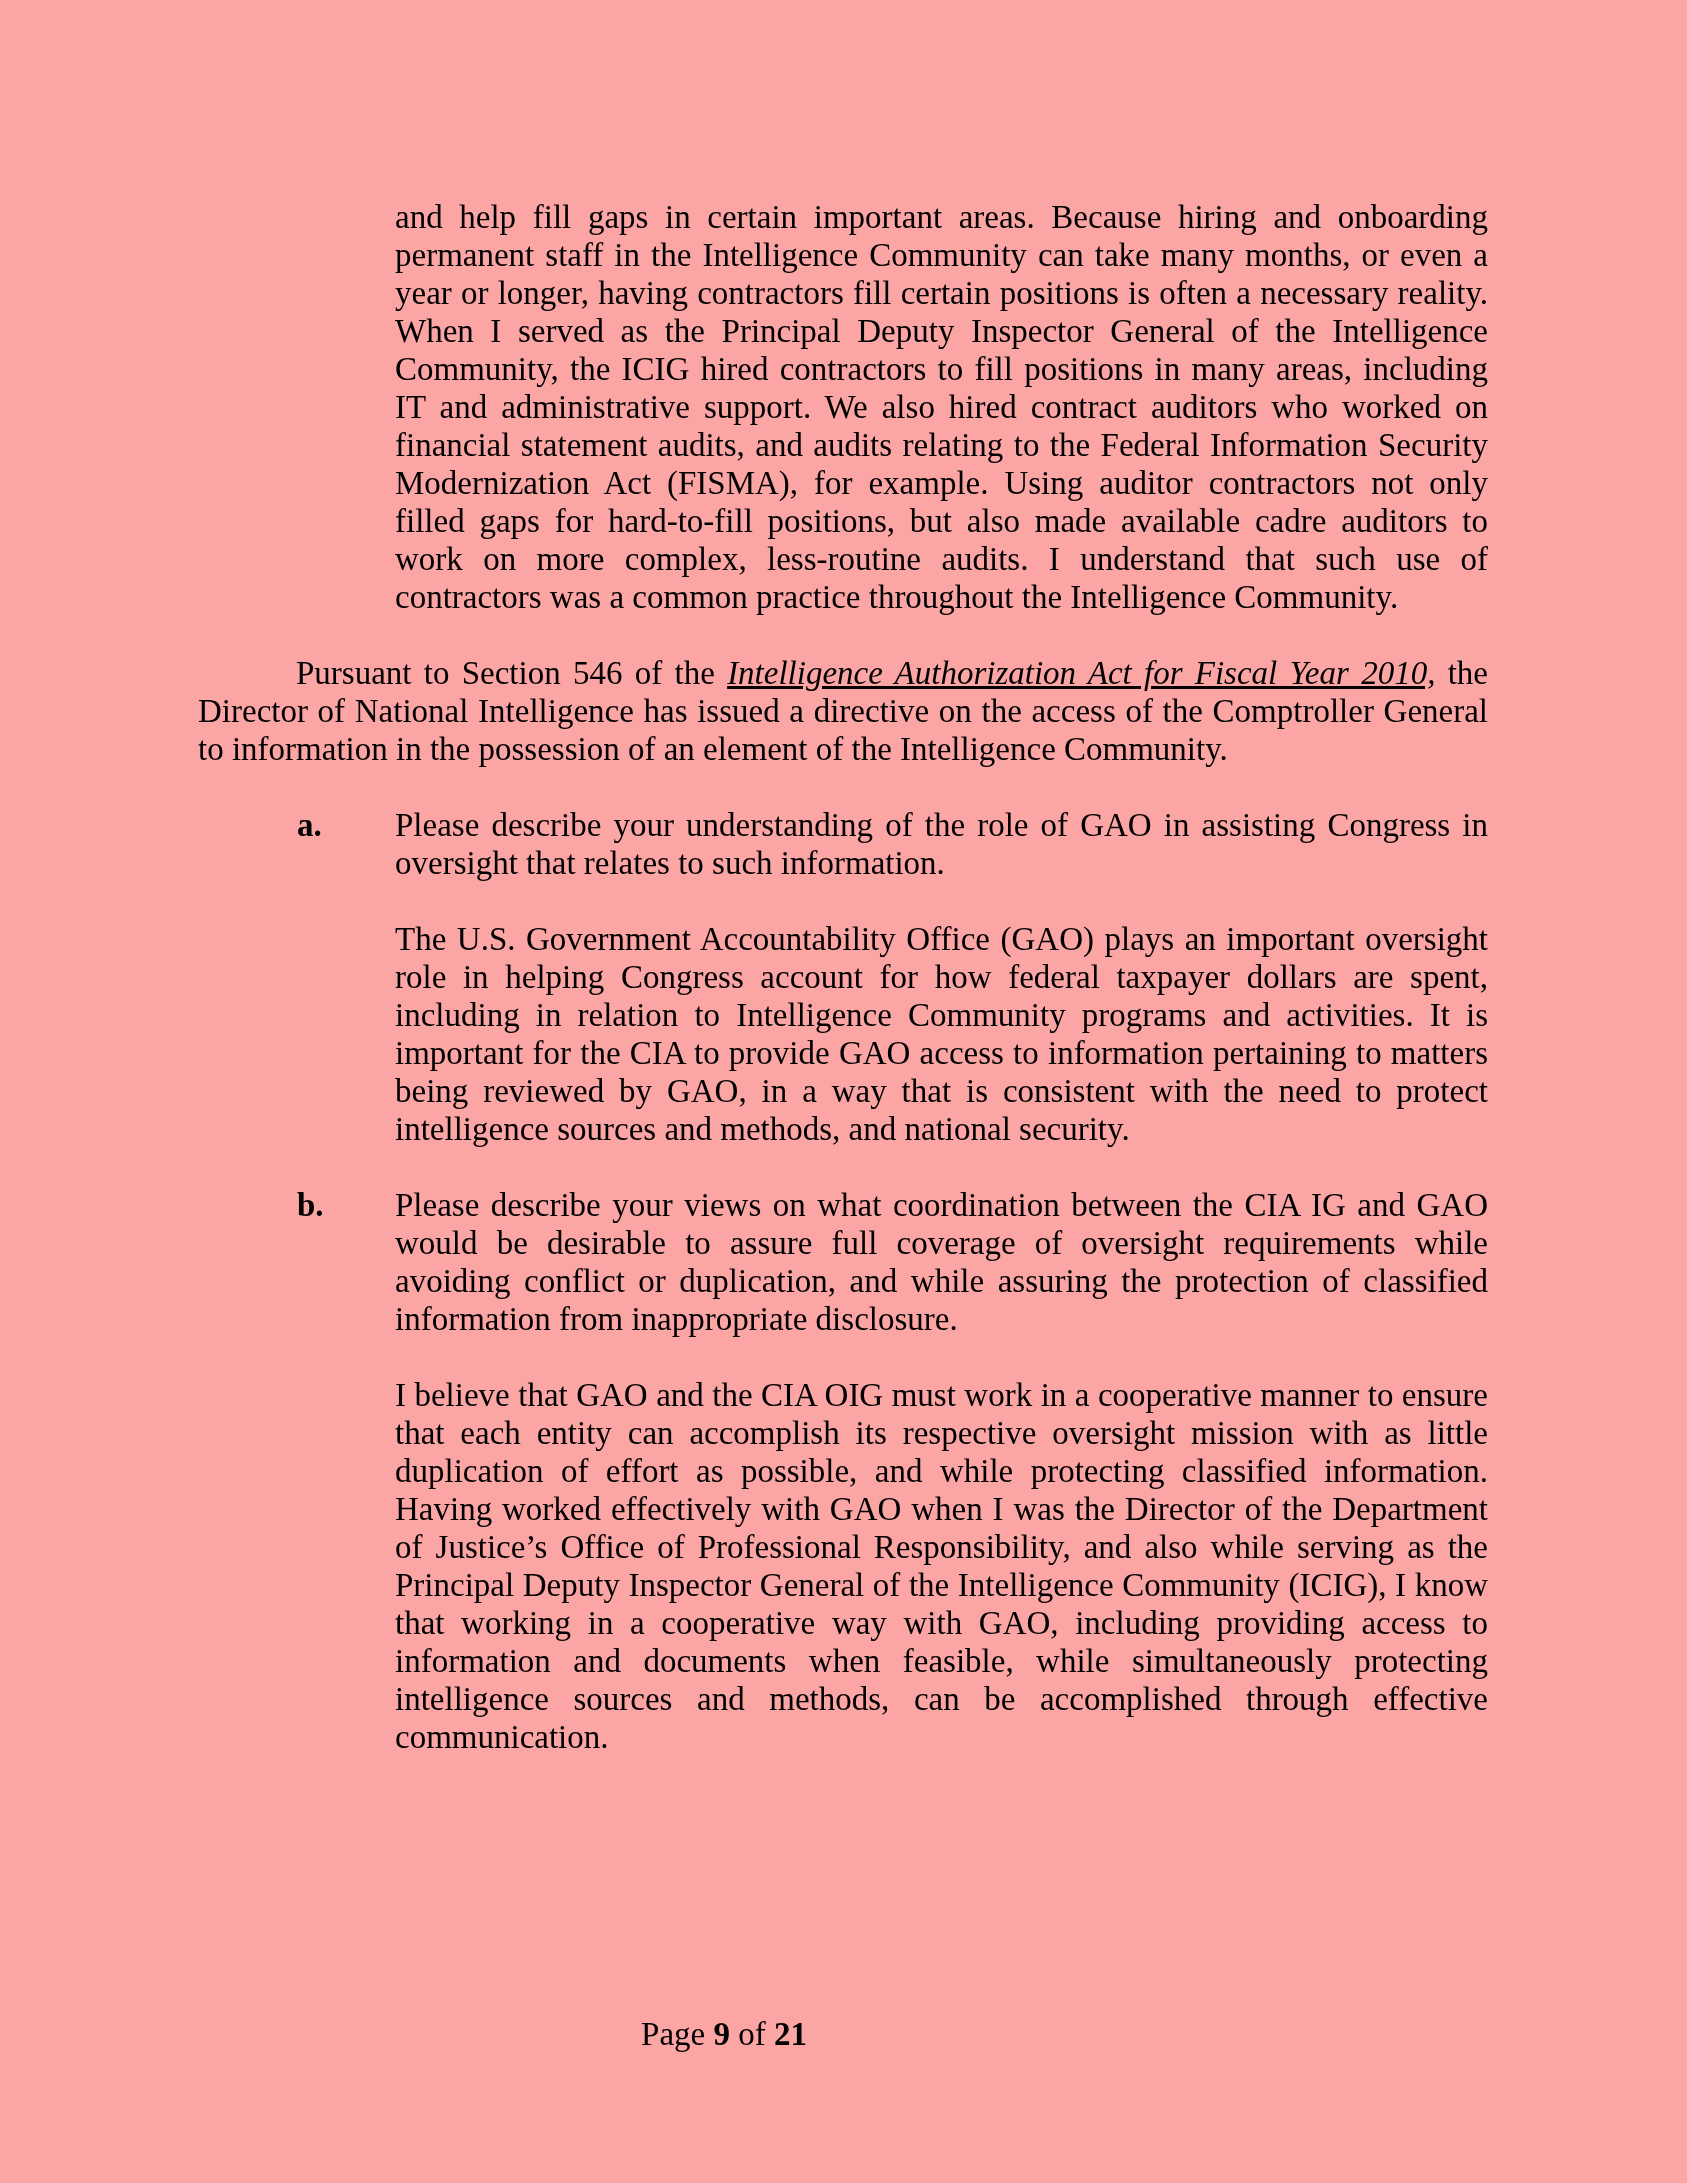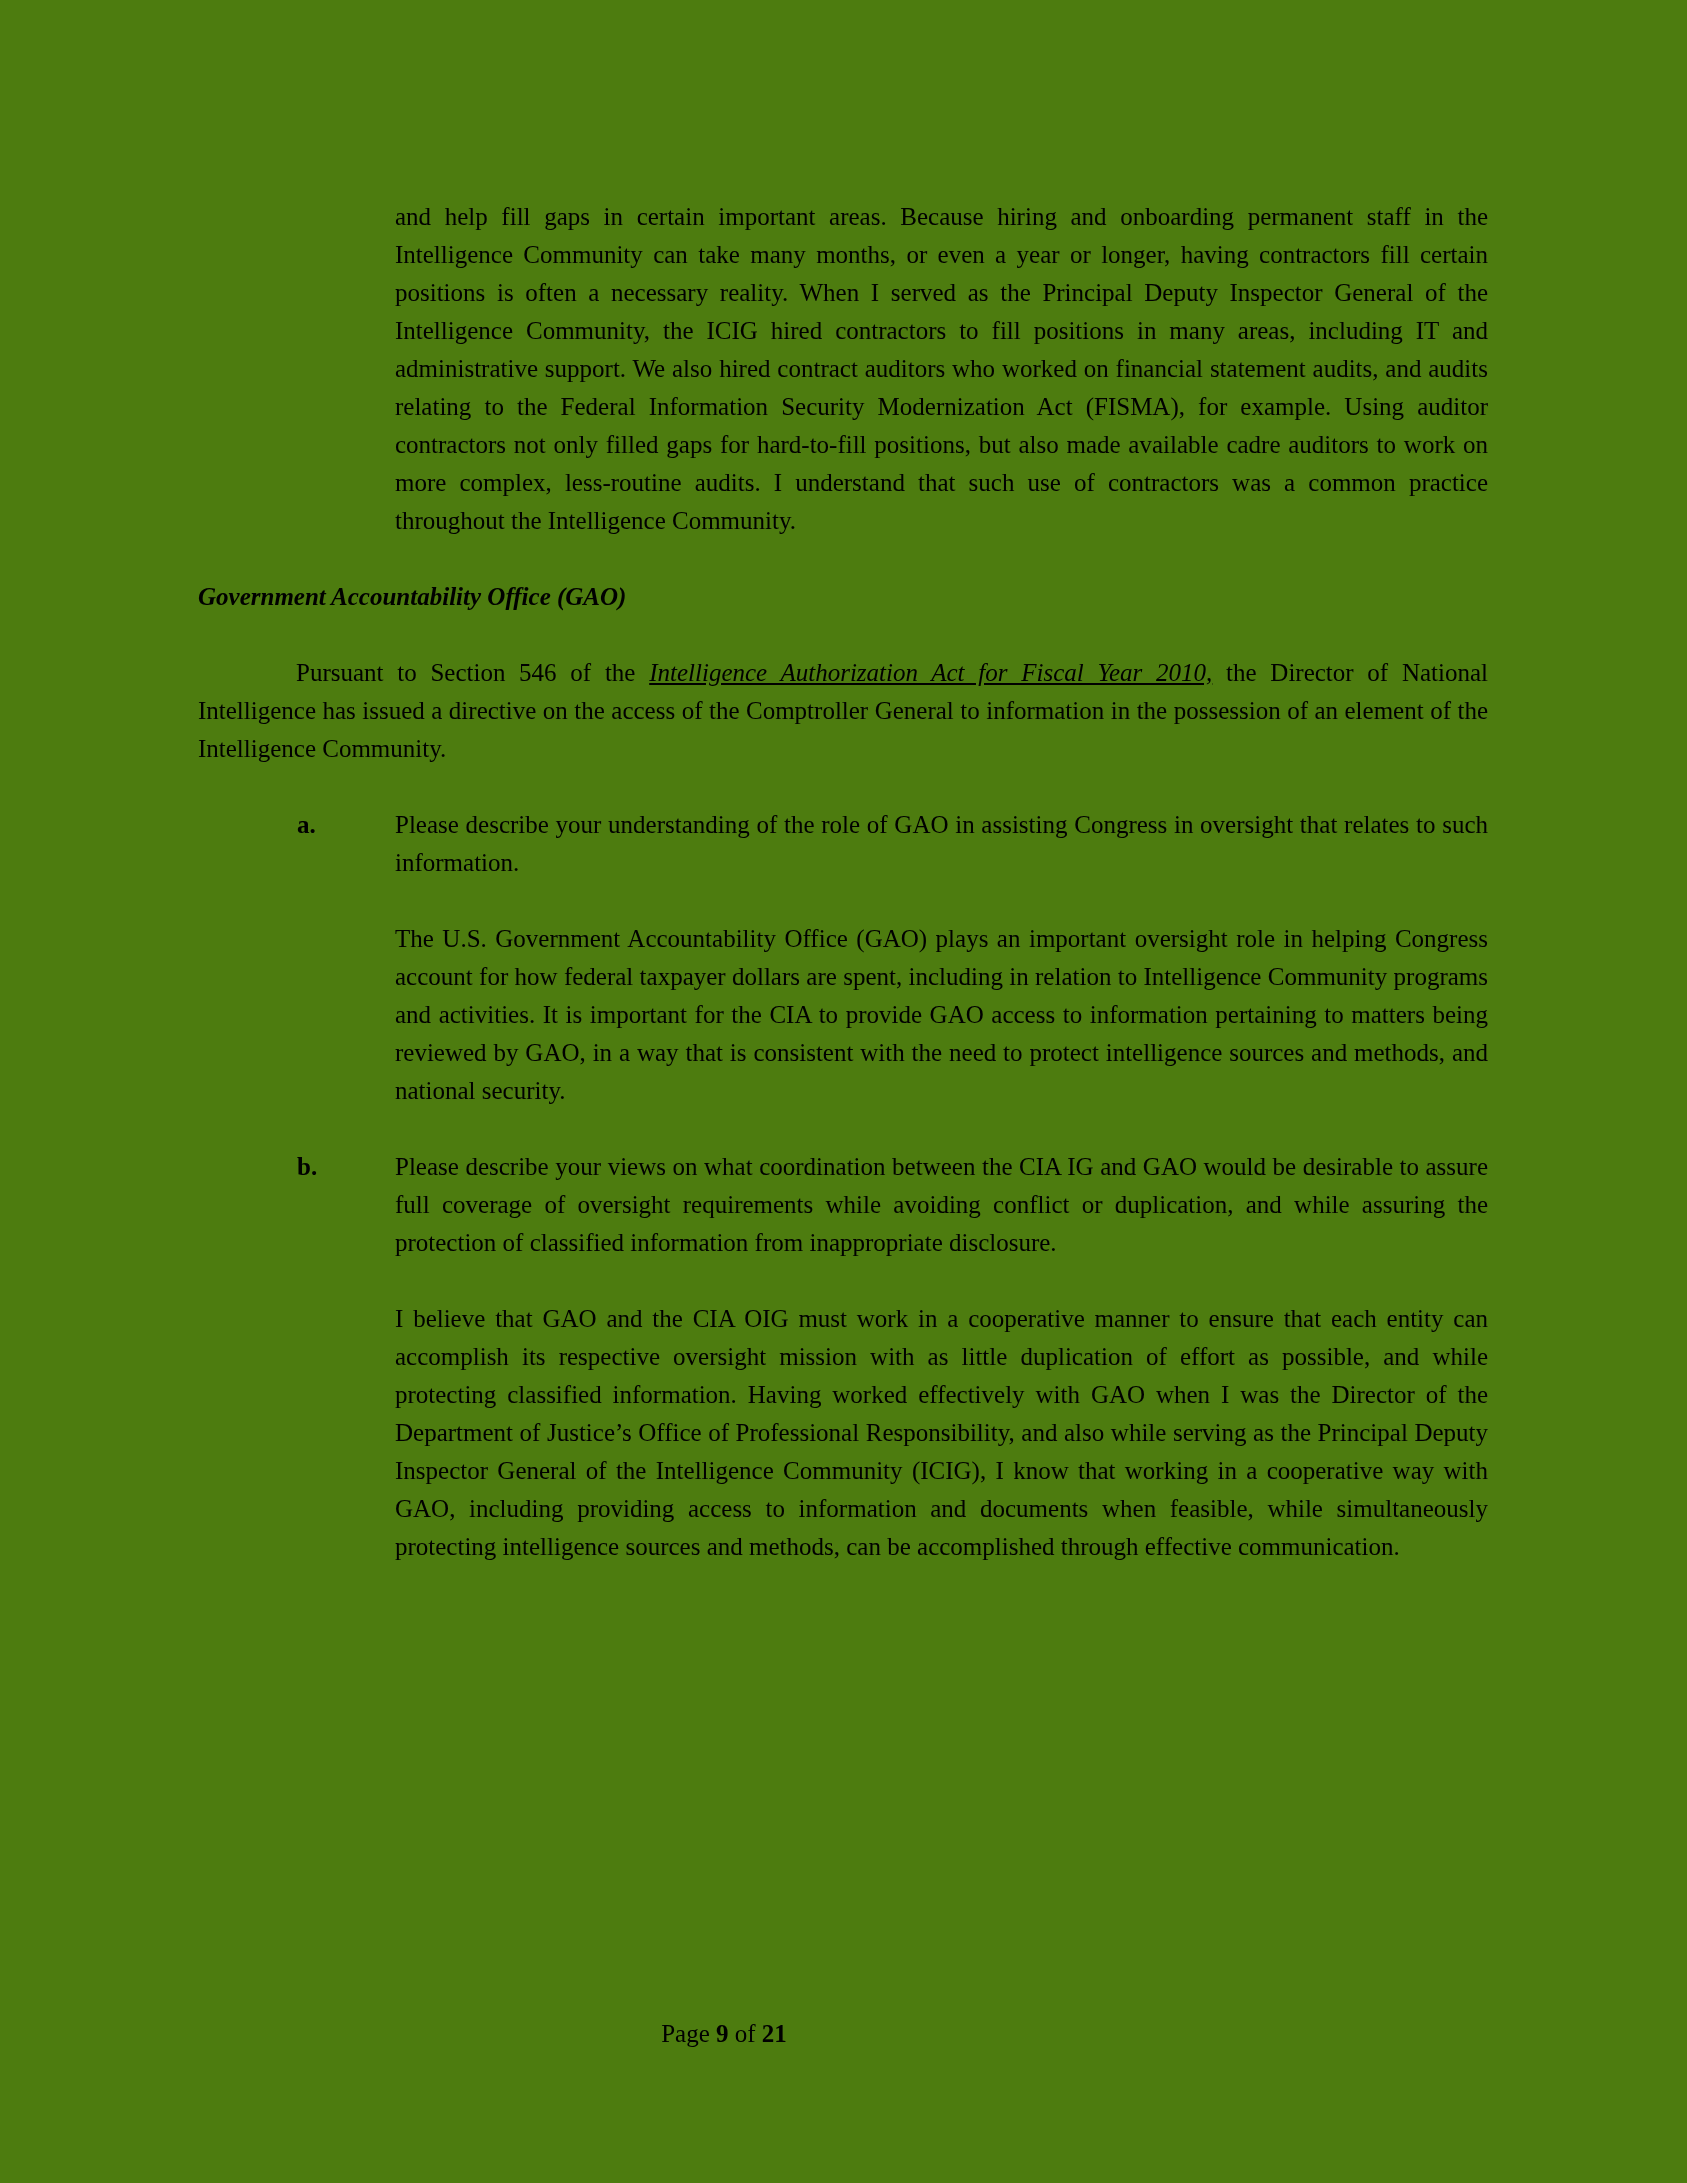--- a/index.html
+++ b/index.html
@@ -4,24 +4,24 @@
 <style>
   html, body {
     margin: 0;
     padding: 0;
     background: #808080;
   }
   .page {
     position: relative;
     width: 1687px;
     height: 2183px;
-    background: #4d7c0f;
+    background: #fca5a5;
     color: #000000;
     font-family: "Liberation Serif", "DejaVu Serif", serif;
-    font-size: 25px;
+    font-size: 33px;
     line-height: 38px;
     overflow: hidden;
   }
   .content {
     position: absolute;
     left: 198px;
     top: 198px;
     width: 1290px;
   }
   .block {
@@ -73,21 +73,20 @@
   }
 </style>
 </head>
 <body>
 
 <div class="page">
   <div class="content">
 
     <p class="block para indent-2">and help fill gaps in certain important areas.  Because hiring and onboarding permanent staff in the Intelligence Community can take many months, or even a year or longer, having contractors fill certain positions is often a necessary reality.  When I served as the Principal Deputy Inspector General of the Intelligence Community, the ICIG hired contractors to fill positions in many areas, including IT and administrative support.  We also hired contract auditors who worked on financial statement audits, and audits relating to the Federal Information Security Modernization Act (FISMA), for example.  Using auditor contractors not only filled gaps for hard-to-fill positions, but also made available cadre auditors to work on more complex, less-routine audits.  I understand that such use of contractors was a common practice throughout the Intelligence Community.</p>
 
-    <div class="block section-heading">Government Accountability Office (GAO)</div>
 
 
     <p class="block para first-line-indent"><span>Pursuant to Section 546 of the </span><span class="italic-run">Intelligence Authorization Act for Fiscal Year 2010,</span><span> the Director of National Intelligence has issued a directive on the access of the Comptroller General to information in the possession of an element of the Intelligence Community.</span></p>
 
     <div class="block qa-item">
       <div class="qa-label">a.</div>
       <div class="qa-question">Please describe your understanding of the role of GAO in assisting Congress in oversight that relates to such information.</div>
     </div>
 
     <p class="block para indent-2">The U.S. Government Accountability Office (GAO) plays an important oversight role in helping Congress account for how federal taxpayer dollars are spent, including in relation to Intelligence Community programs and activities.  It is important for the CIA to provide GAO access to information pertaining to matters being reviewed by GAO, in a way that is consistent with the need to protect intelligence sources and methods, and national security.</p>

